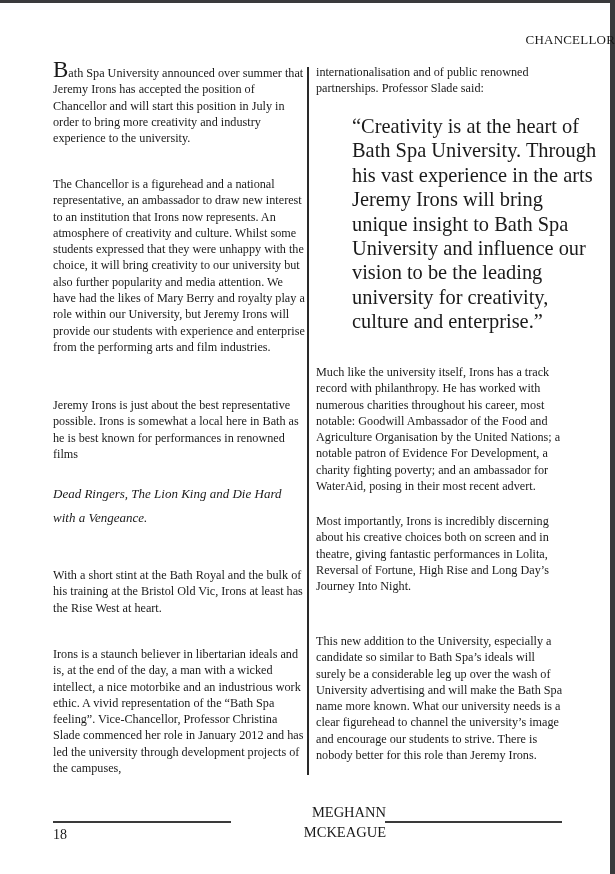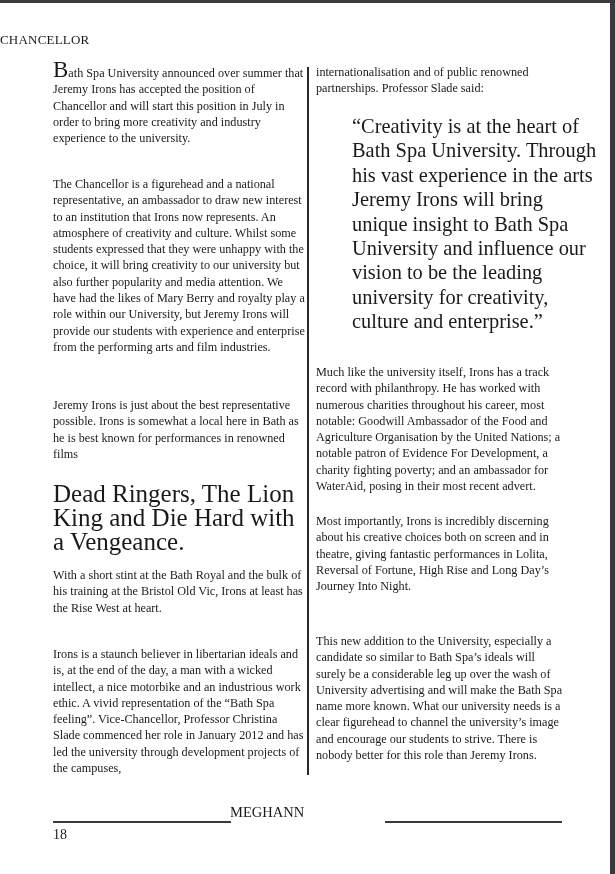--- a/index.html
+++ b/index.html
@@ -7,43 +7,43 @@
     width: 615px; height: 874px; overflow: hidden;
     background: #ffffff;
     font-family: "Liberation Serif", "DejaVu Serif", serif;
     color: #1a1a1a;
     position: relative;
   }
   .top-bar { position: absolute; left: 0; top: 0; width: 615px; height: 3px; background: #3a3a3c; }
   .right-bar { position: absolute; right: 0; top: 0; width: 5px; height: 874px; background: #3a3a3c; }
   .header {
     position: absolute; top: 32px; left: 0; width: 615px;
-    text-align: left; font-size: 13px; letter-spacing: 0.2px;
+    text-align: right; font-size: 13px; letter-spacing: 0.2px;
   }
   .col {
     position: absolute; top: 62px;
     font-size: 12.2px; line-height: 16.3px;
   }
   .col-left { left: 53px; width: 252px; }
   .col-right { left: 316px; width: 250px; }
   .divider {
     position: absolute; left: 307px; top: 67px; width: 1.5px; height: 708px; background: #2a2a2a;
   }
   .col p { margin: 0; }
   .dropcap { font-size: 23px; line-height: 16px; }
   .para { position: absolute; left: 0; width: 100%; }
-  .big { font-size: 25px; line-height: 24px; }
+  .big { font-size: 13px; line-height: 24px; font-style: italic; }
   .quote { font-size: 20.4px; line-height: 24.4px; }
   .footer-line { position: absolute; top: 821px; height: 2px; background: #3a3a3a; }
   .footer-line.left { left: 53px; width: 178px; }
   .footer-line.right { left: 385px; width: 177px; }
   .page-number { position: absolute; left: 53px; top: 827px; font-size: 14px; }
   .author {
     position: absolute; left: 230px; width: 156px; top: 802px;
-    text-align: left; font-size: 14.5px; line-height: 20px;
+    text-align: right; font-size: 14.5px; line-height: 20px;
   }
 </style>
 </head>
 <body>
 
 <div class="top-bar"></div>
 <div class="right-bar"></div>
 
 <div class="header">CHANCELLOR</div>
 
@@ -64,13 +64,14 @@
   <p class="para" style="top:302px;">Much like the university itself, Irons has a track record with philanthropy. He has worked with numerous charities throughout his career, most notable: Goodwill Ambassador of the Food and Agriculture Organisation by the United Nations; a notable patron of Evidence For Development, a charity fighting poverty; and an ambassador for WaterAid, posing in their most recent advert.</p>
   <p class="para" style="top:451px;">Most importantly, Irons is incredibly discerning about his creative choices both on screen and in theatre, giving fantastic performances in Lolita, Reversal of Fortune, High Rise and Long Day’s Journey Into Night.</p>
   <p class="para" style="top:571px;">This new addition to the University, especially a candidate so similar to Bath Spa’s ideals will surely be a considerable leg up over the wash of University advertising and will make the Bath Spa name more known. What our university needs is a clear figurehead to channel the university’s image and encourage our students to strive. There is nobody better for this role than Jeremy Irons.</p>
 </div>
 
 <div class="footer-line left"></div>
 <div class="footer-line right"></div>
 <div class="page-number">18</div>
 <div class="author">
   <div>MEGHANN</div>
+  <div>MCKEAGUE</div>
 </div>
 
 </body></html>

